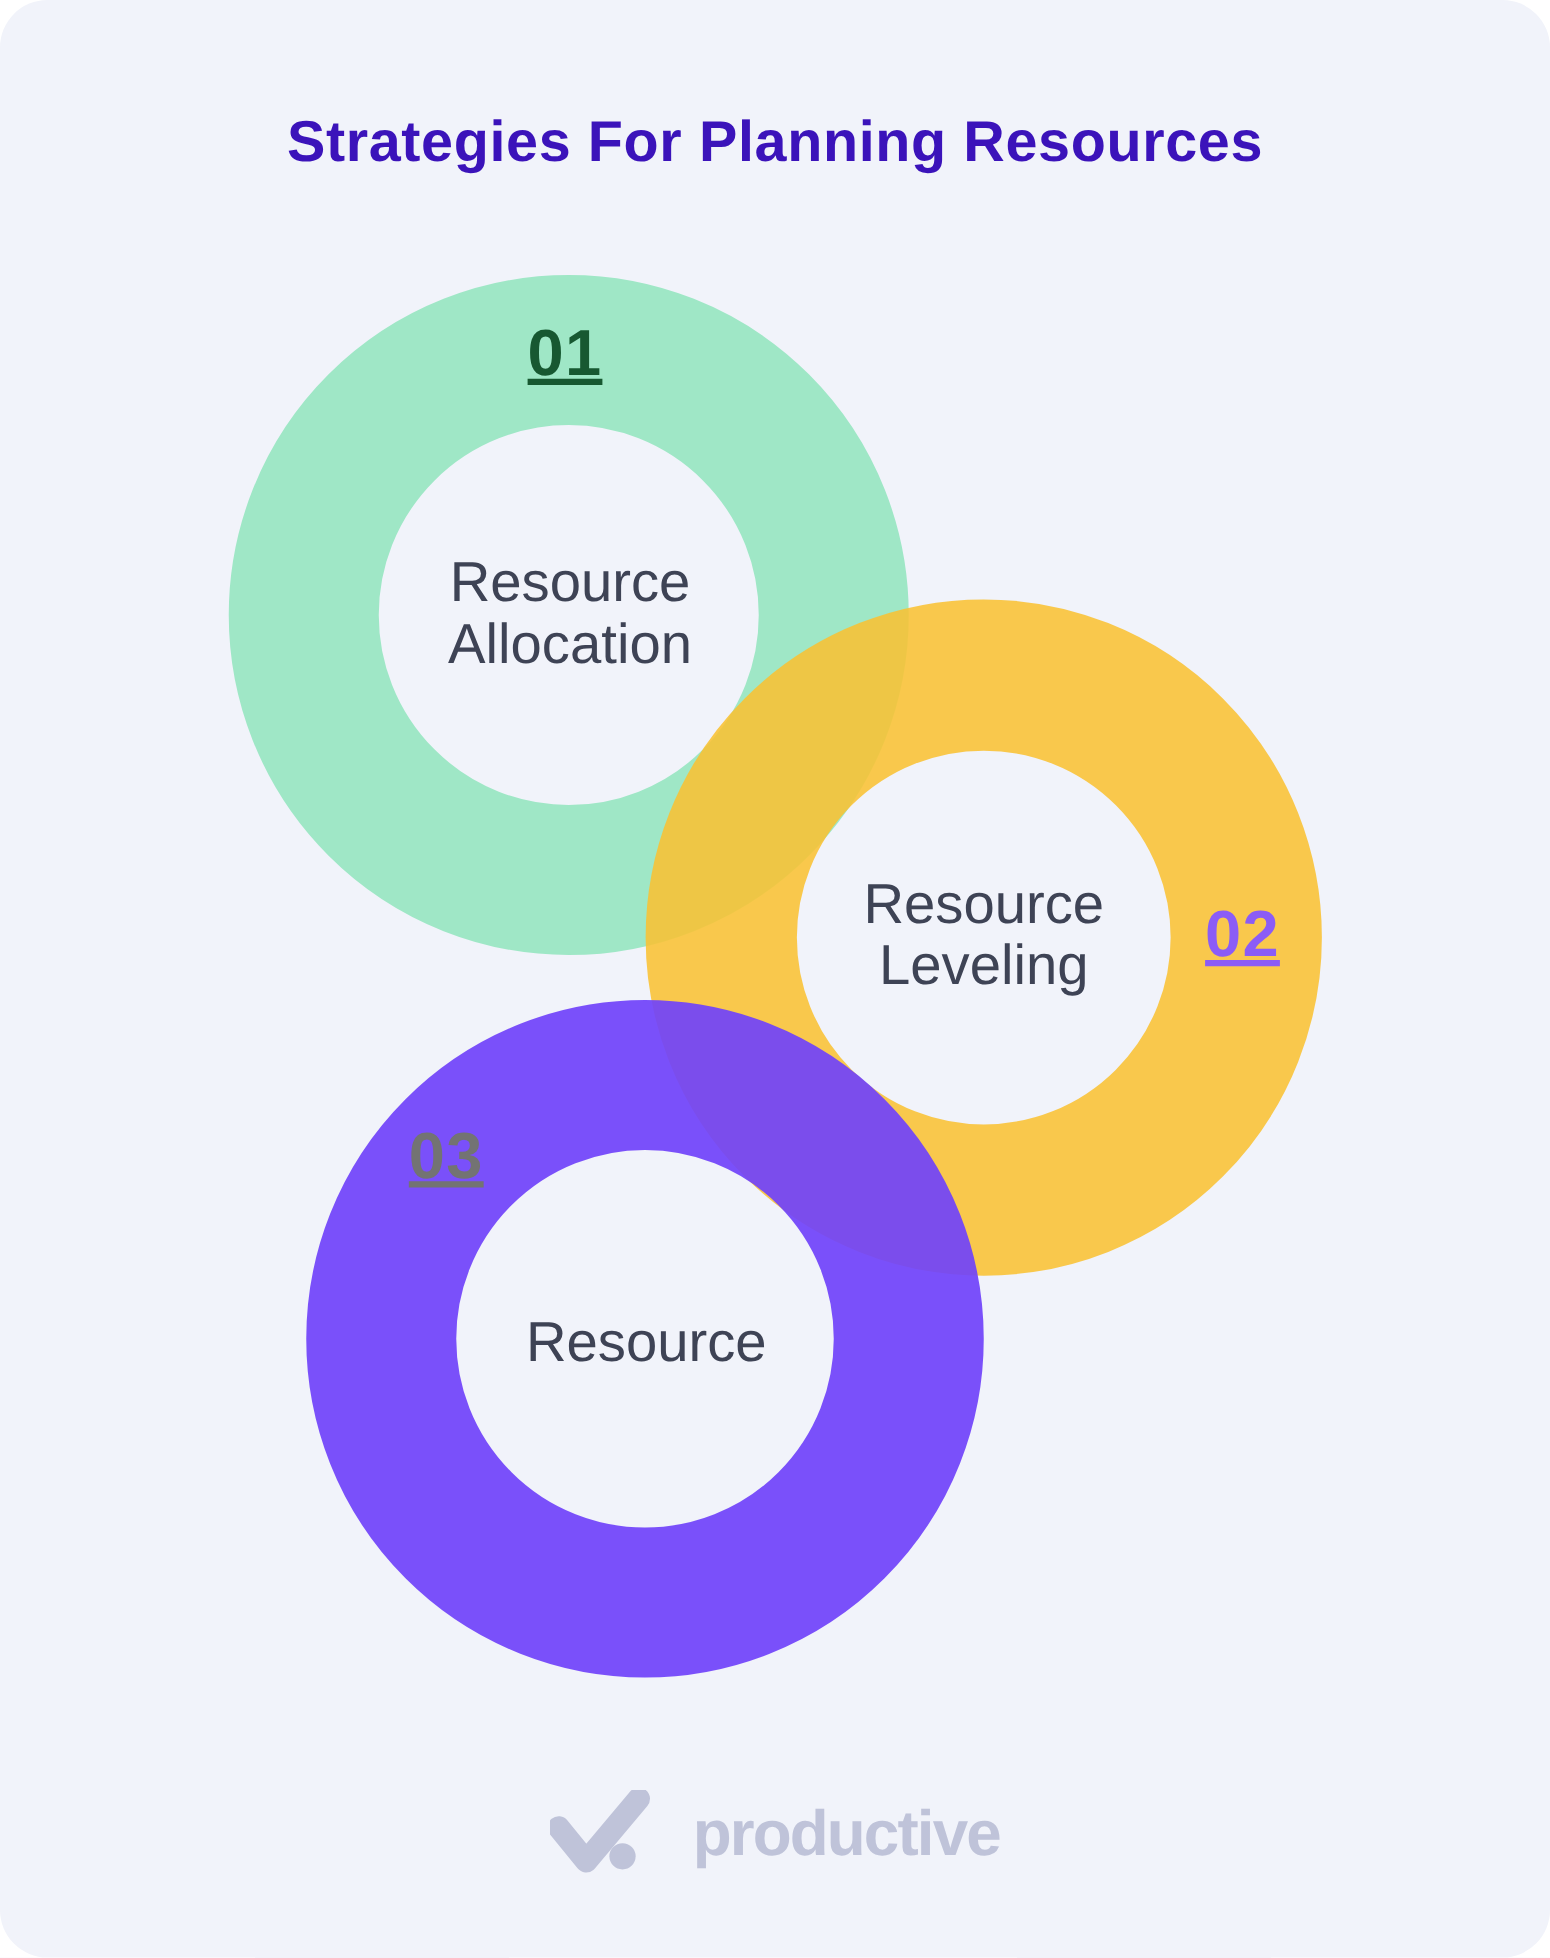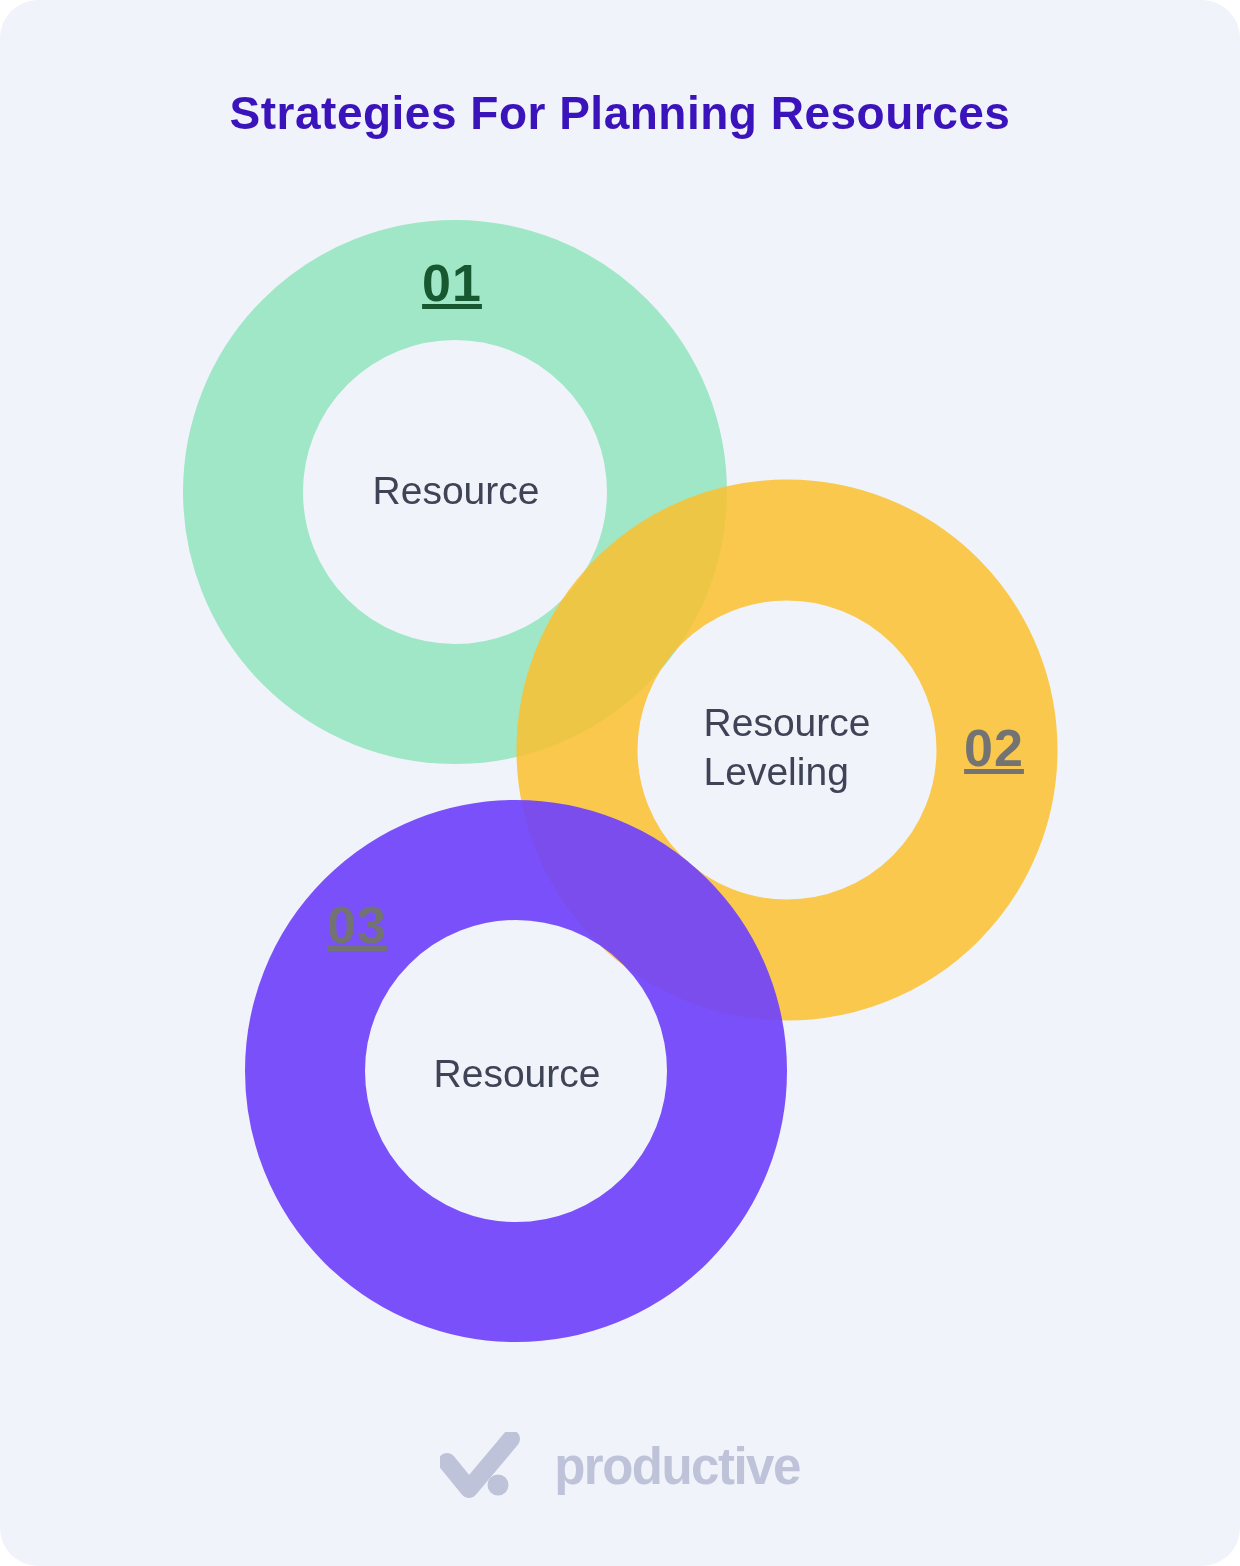--- a/index.html
+++ b/index.html
@@ -41,21 +41,22 @@
     font-weight: 800;
     letter-spacing: 1px;
     text-decoration: underline;
   }
   .num-01 { left: 452px; top: 283px; }
   .num-02 { left: 994px; top: 748px; }
   .num-03 { left: 357px; top: 925px; }
   .ring-label {
     position: absolute;
     transform: translate(-50%, -50%);
-    font-size: 39px;
+    text-align: center;
+    font-size: 45px;
     line-height: 49px;
     font-weight: 400;
   }
   .label-allocation { left: 456px; top: 490px; }
   .label-leveling   { left: 787px; top: 747px; }
   .label-smoothing  { left: 517px; top: 1073px; }
   .logo {
     position: absolute;
     left: 0;
     top: 1432px;
@@ -79,25 +80,26 @@
 
   <div class="title" style="color: rgb(59, 19, 186);">Strategies For Planning Resources</div>
 
   <svg class="rings-svg" viewBox="0 0 1240 1566" xmlns="http://www.w3.org/2000/svg">
     <circle cx="455" cy="492" r="212" fill="none" stroke-width="120" stroke="#9FE7C6"></circle>
     <circle cx="787" cy="750" r="210" fill="none" stroke-width="121" stroke-opacity="0.88" stroke="#F9C133"></circle>
     <circle cx="516" cy="1071" r="211" fill="none" stroke-width="120" stroke-opacity="0.92" stroke="#7042FA"></circle>
   </svg>
 
   <div class="ring-number num-01" style="color: rgb(23, 88, 49);">01</div>
-  <div class="ring-number num-02" style="color: #737373; text-align: right;">02</div>
+  <div class="ring-number num-02" style="color: #8b5cf6; text-align: right;">02</div>
   <div class="ring-number num-03" style="color: #737373;">03</div>
 
   <div class="ring-label label-allocation" style="color: rgb(62, 67, 85);">
     <div>Resource</div>
+    <div>Allocation</div>
   </div>
   <div class="ring-label label-leveling" style="color: rgb(62, 67, 85);">
     <div>Resource</div>
     <div>Leveling</div>
   </div>
   <div class="ring-label label-smoothing" style="color: rgb(62, 67, 85);">
     <div>Resource</div>
   </div>
 
   <div class="logo">

